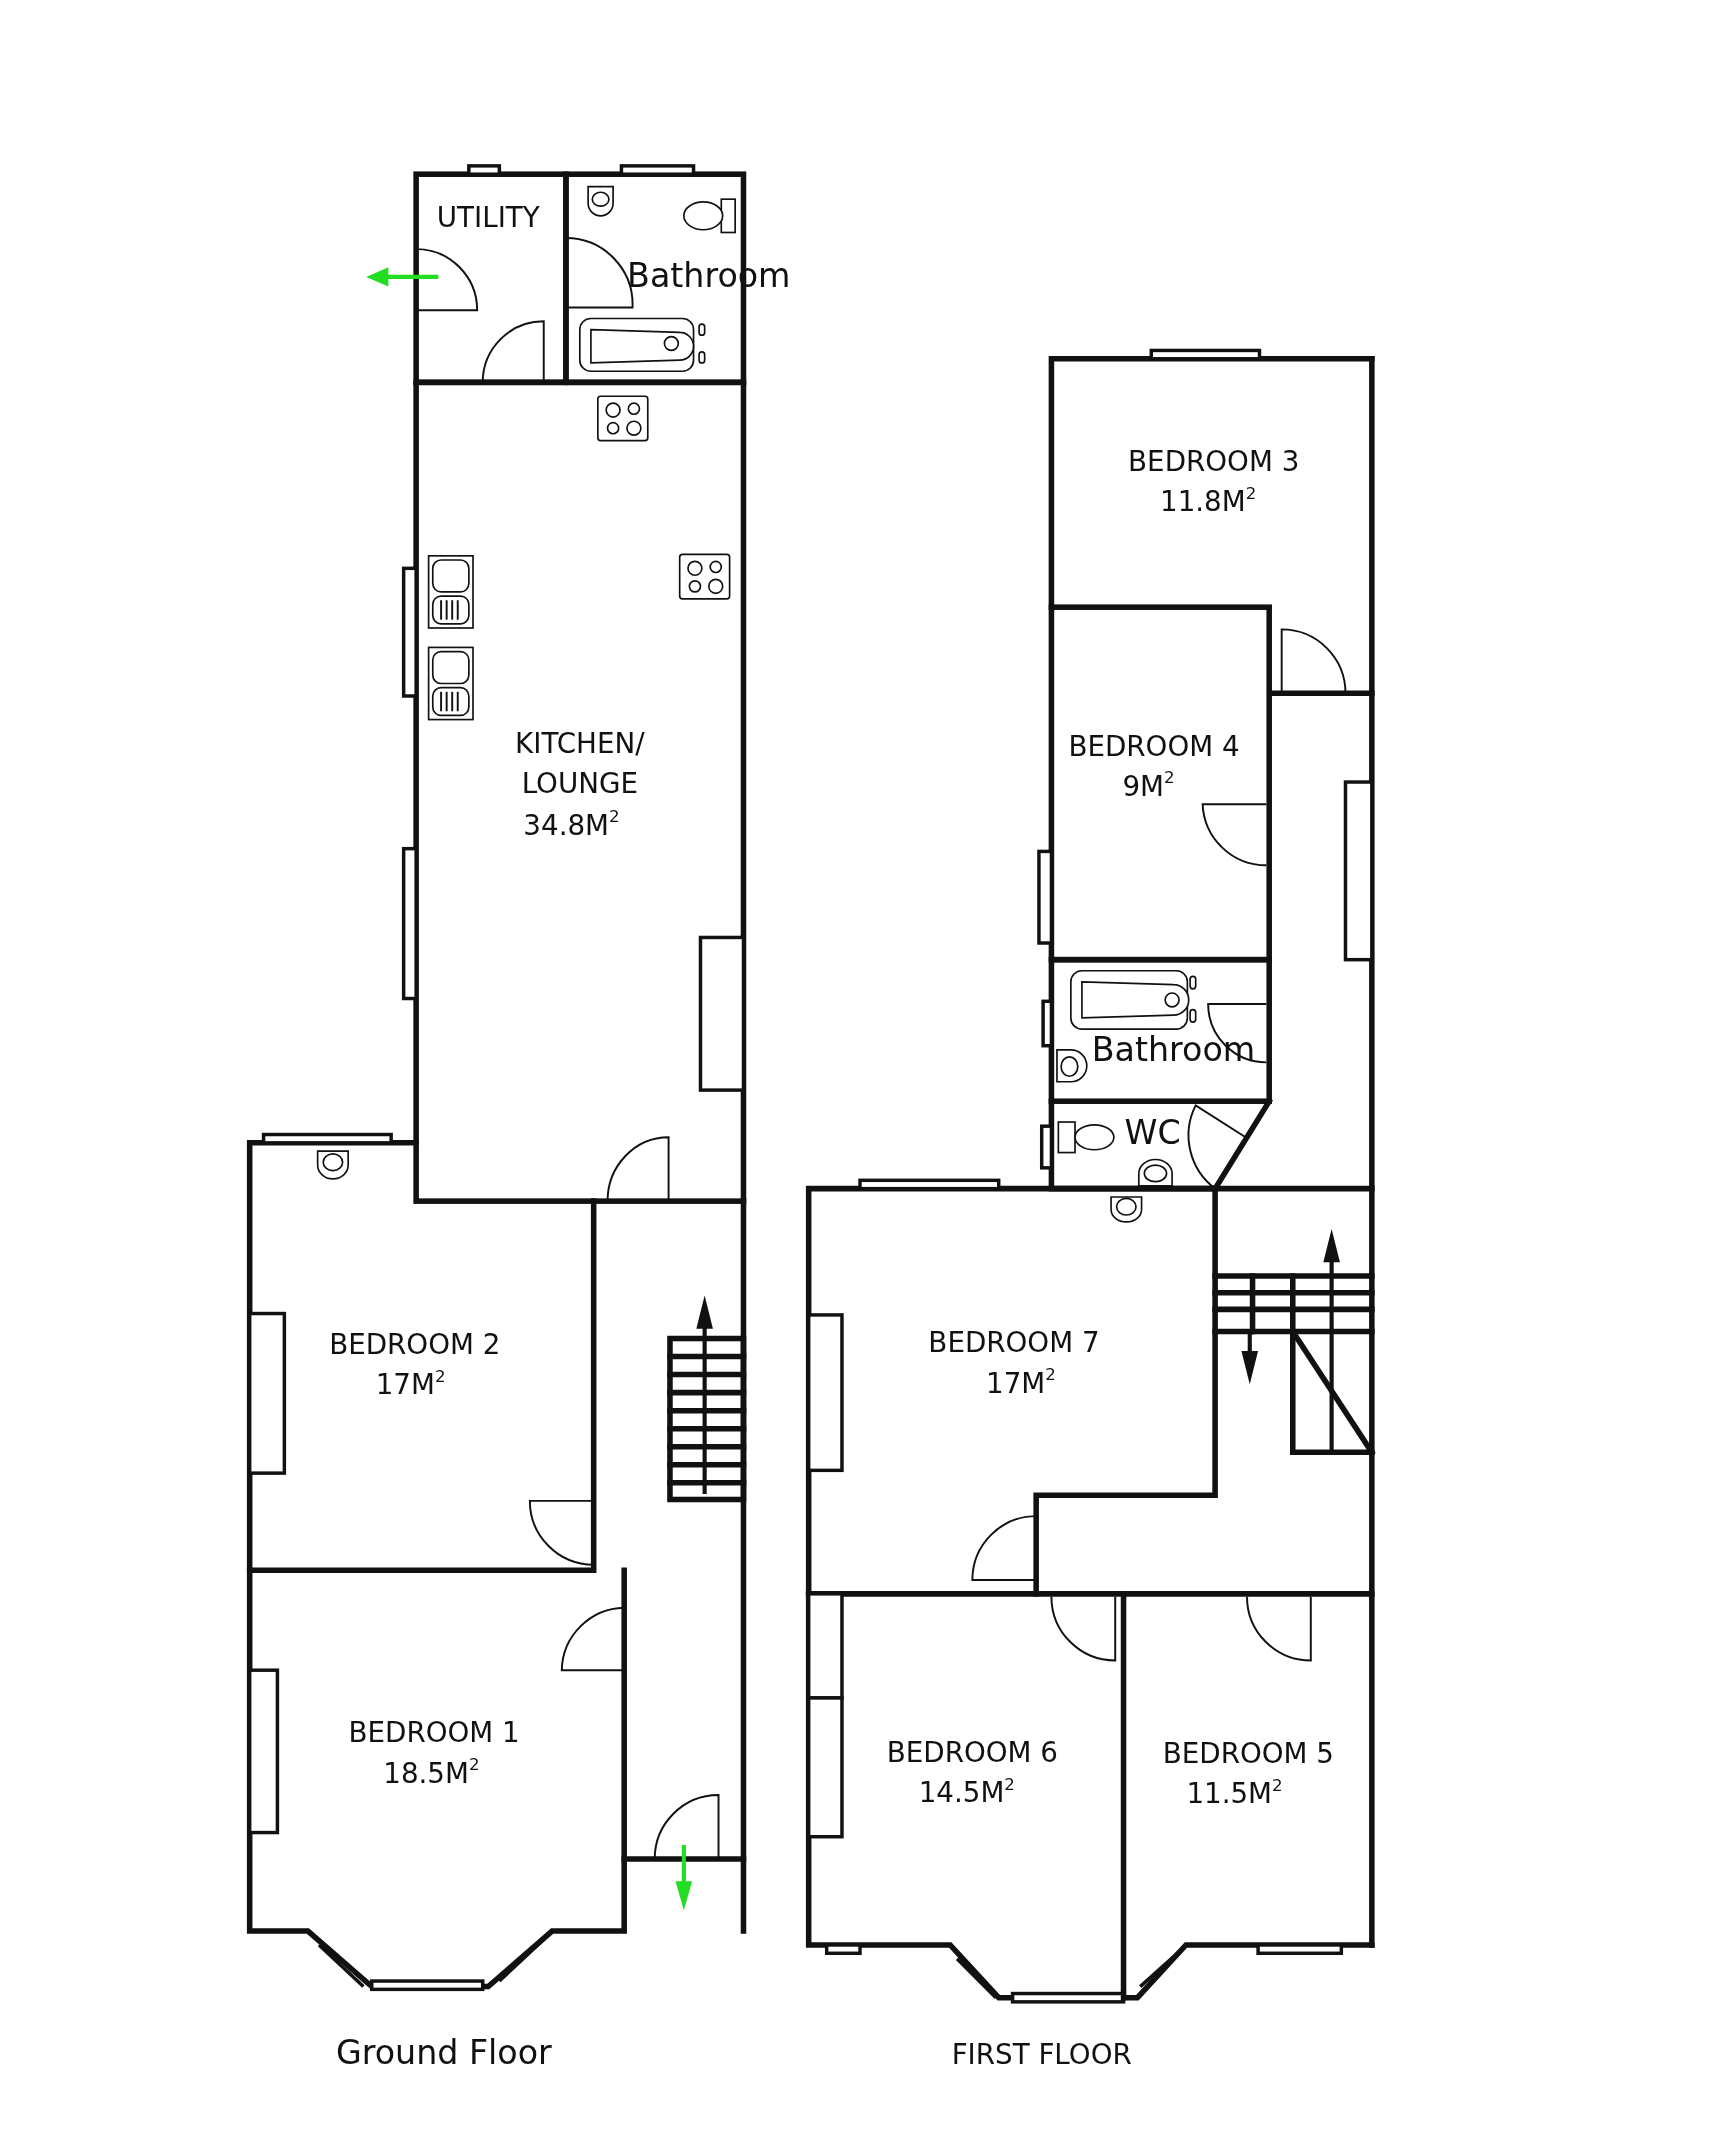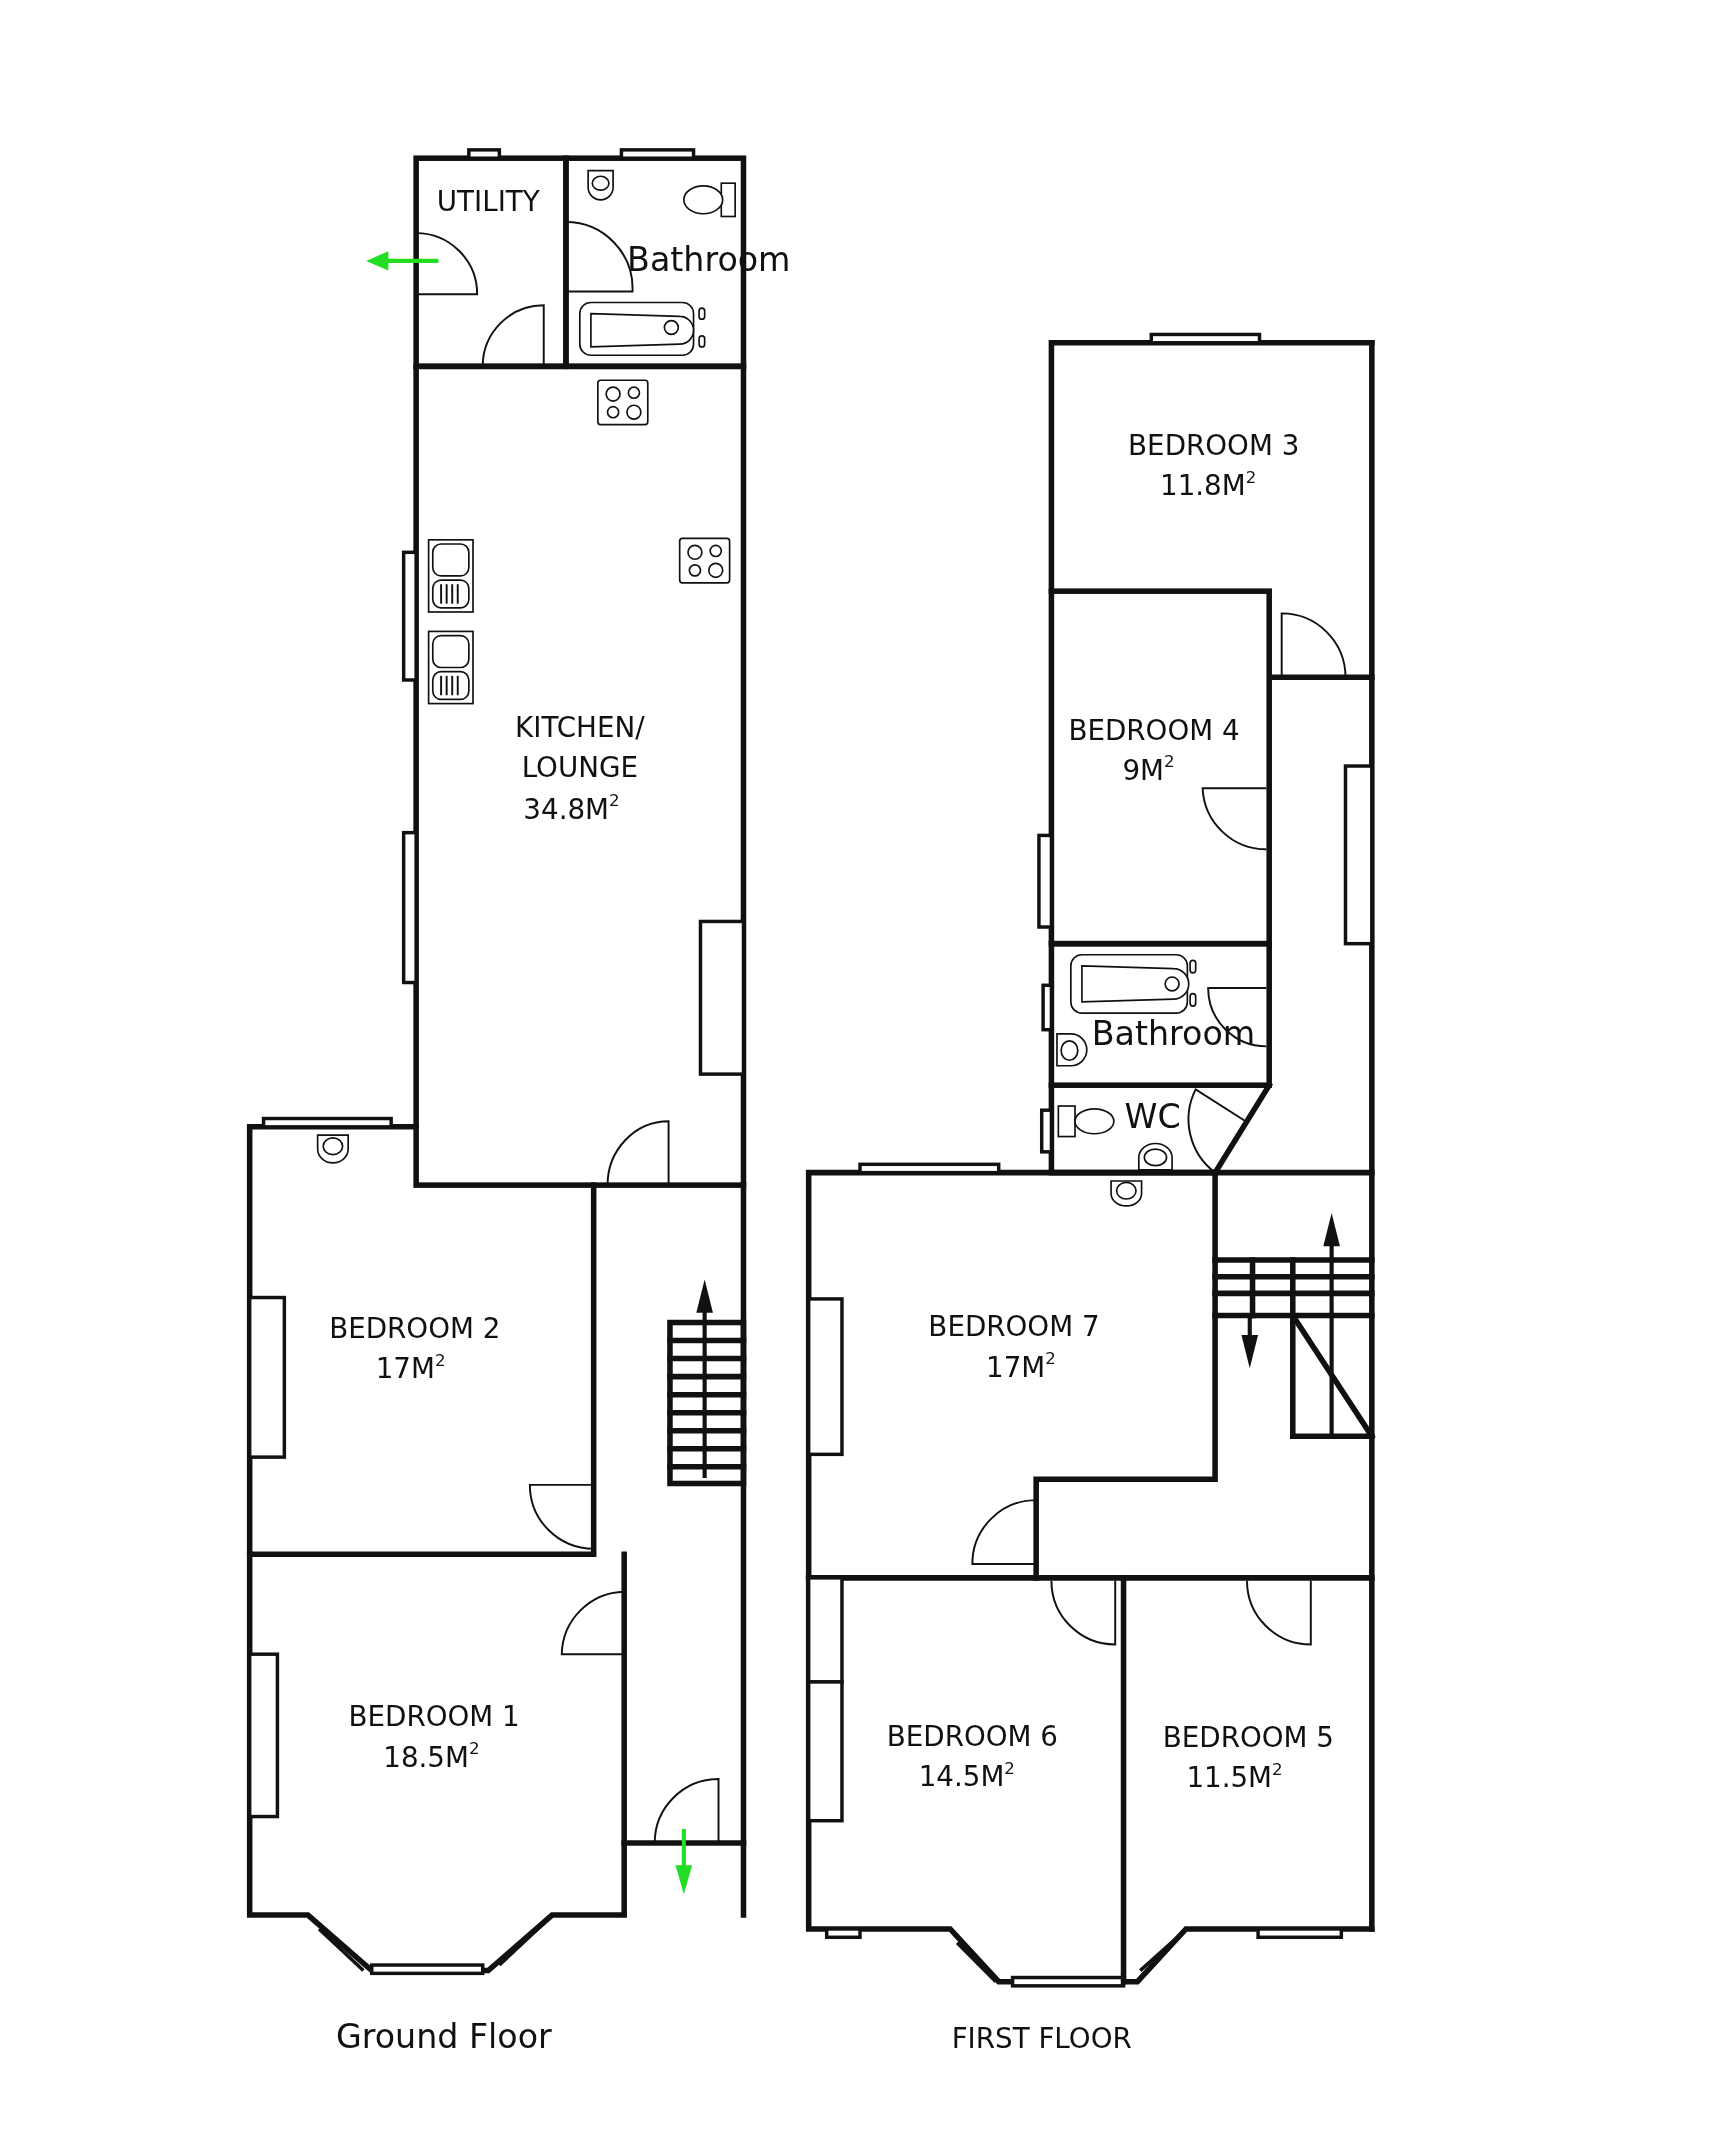--- a/index.html
+++ b/index.html
@@ -1,17 +1,17 @@
 <!DOCTYPE html>
 <html style="font-size:11.7px"><head>
   <meta charset="utf-8">
   <style>
     html, body { margin: 0; padding: 0; background: #ffffff; }
     body { width: 1720px; height: 2151px; overflow: hidden; }
-    .plan { position: absolute; left: 0; top: 0; width: 1720px; height: 2076px; text-align: right; }
+    .plan { position: absolute; left: 0; top: 16px; width: 1720px; height: 2076px; text-align: right; }
     svg { display: block; }
     .wall { stroke: #111111; stroke-width: 4; fill: none; stroke-linecap: square; }
     .thin { stroke: #111111; stroke-width: 1.4; fill: none; }
     .win { stroke: #111111; stroke-width: 2.5; fill: #ffffff; }
     .fix { stroke: #111111; stroke-width: 1.2; fill: #ffffff; }
     .lbl { font-family: "DejaVu Sans", sans-serif; fill: #111111; text-anchor: middle; }
     .room-name { font-size: 20px; }
     .room-area { font-size: 20px; }
     .bath-name { font-size: 24px; }
     .floor-cap { font-family: "DejaVu Sans", sans-serif; fill: #111111; text-anchor: middle; }

